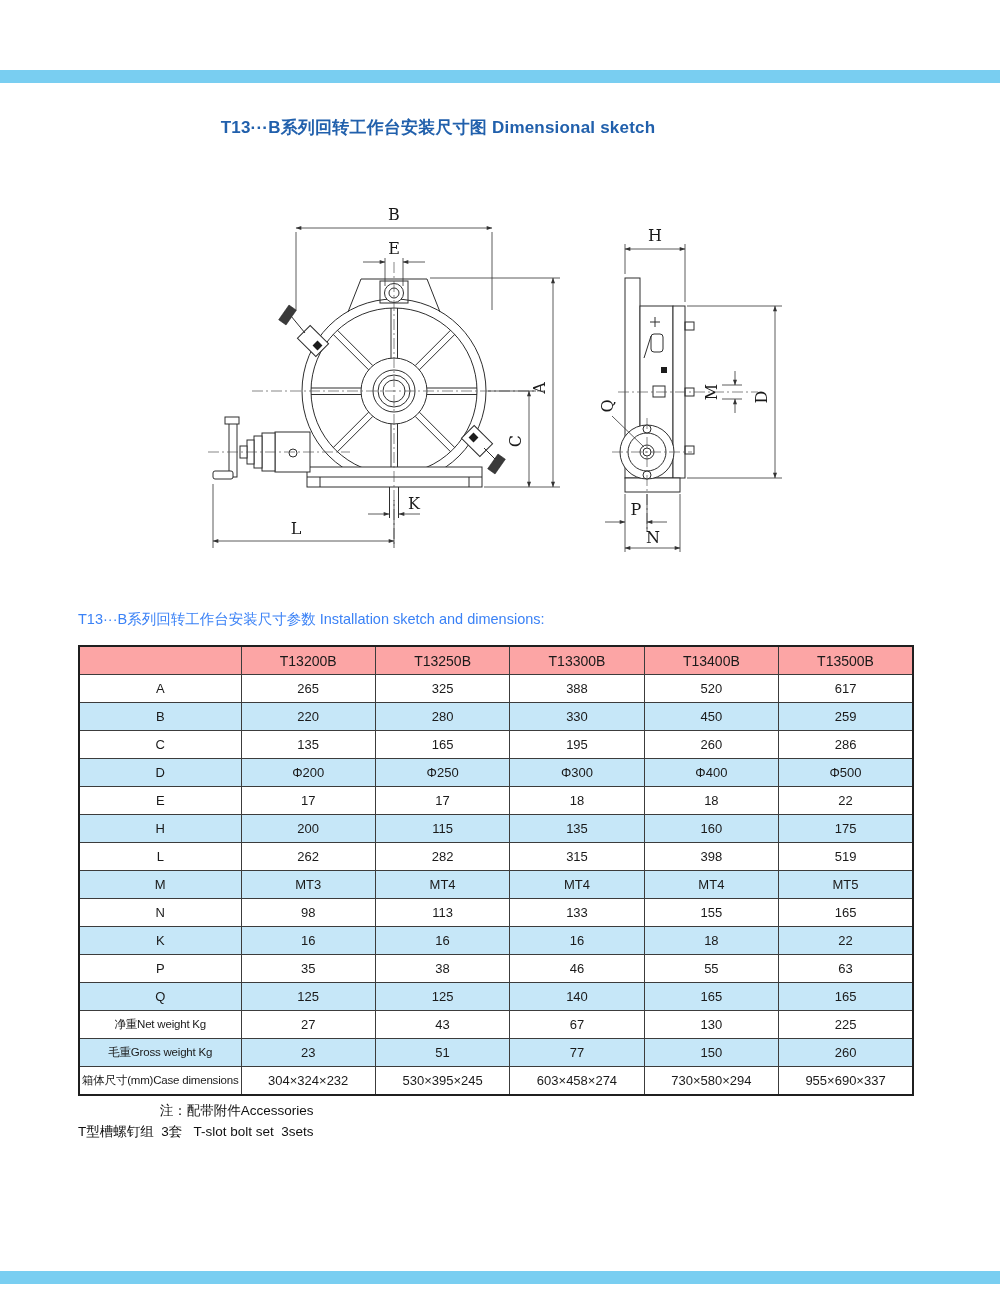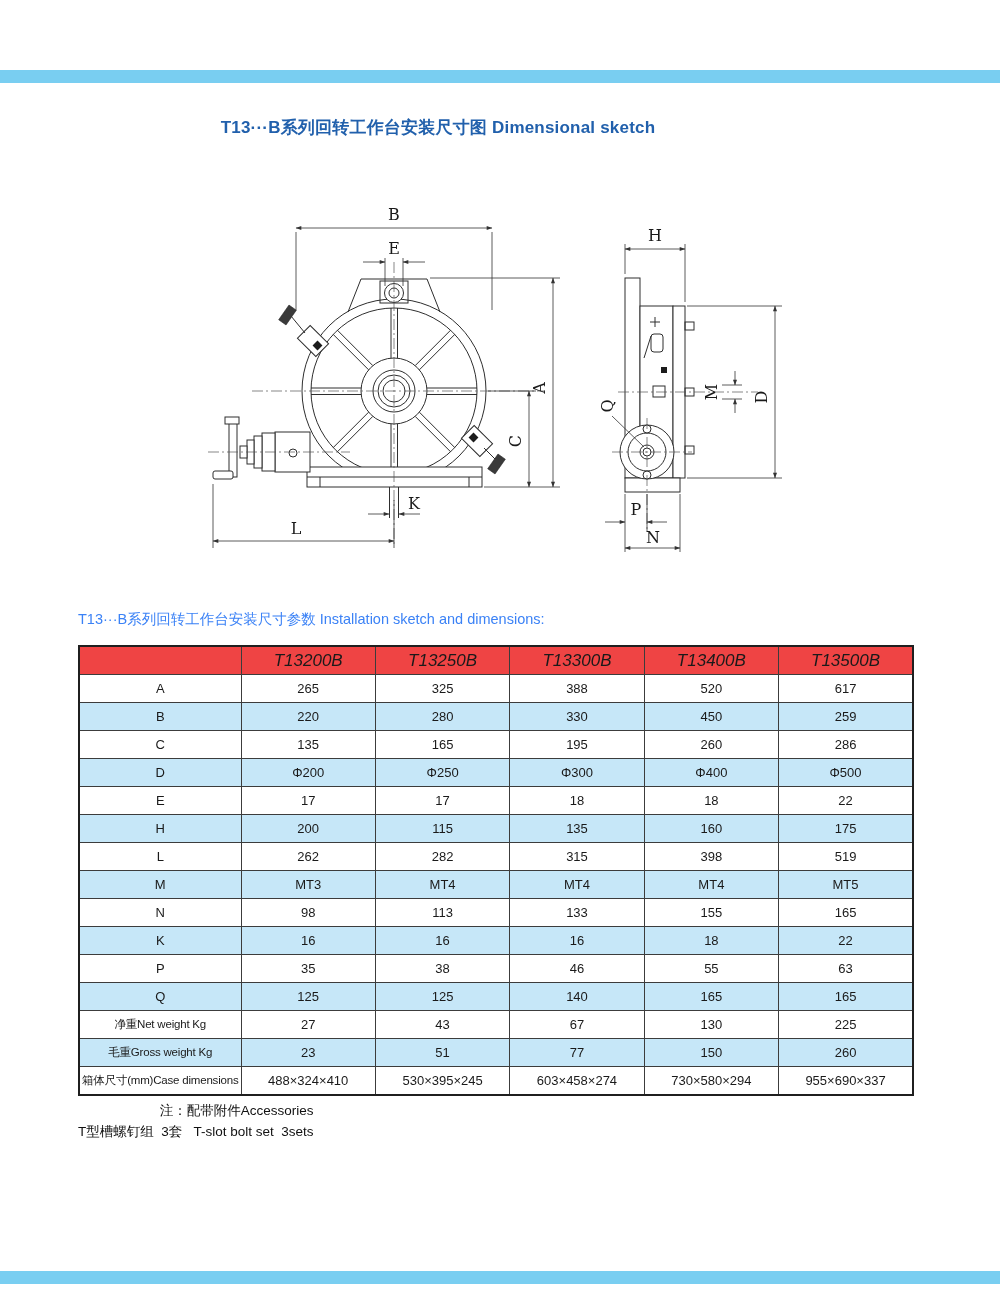--- a/index.html
+++ b/index.html
@@ -24,21 +24,21 @@
   table.dims{
     width:836px;border-collapse:collapse;table-layout:fixed;
     border:2px solid #1f1f1f;font-size:13px;
   }
   table.dims col.lab{width:162px;}
   table.dims th,table.dims td{
     border:1px solid #3c3c3c;height:27px;padding:0 2px;
     text-align:center;vertical-align:middle;font-weight:normal;
     overflow:hidden;white-space:nowrap;
   }
-  table.dims thead th{background:#ef4444;font-size:17px;font-style:italic;}
+  table.dims thead th{background:#fca5a5;font-size:14px;}
   table.dims tr.alt td,table.dims tr.alt th{background:#c6e7f8;}
   table.dims th.rowlab{font-size:13px;}
   table.dims th.rowlab.long{font-size:11.5px;letter-spacing:-.2px;}
   #notes{position:absolute;left:78px;top:1100px;font-size:13.5px;line-height:21px;color:#111;}
   #notes div{white-space:pre;text-align:right;}
   
   .edge{stroke:#2e2e2e;stroke-width:1;fill:none;}
   .fillw{stroke:#2e2e2e;stroke-width:1;fill:#ffffff;}
   .dim{stroke:#333;stroke-width:.8;fill:none;}
   .cl{stroke:#555;stroke-width:.7;fill:none;stroke-dasharray:11 3 2 3;}
@@ -349,21 +349,21 @@
         <tr class="alt">
           <th class="rowlab long">毛重Gross weight Kg</th>
           <td>23</td>
           <td>51</td>
           <td>77</td>
           <td>150</td>
           <td>260</td>
         </tr>
         <tr>
           <th class="rowlab long">箱体尺寸(mm)Case dimensions</th>
-          <td>488×324×410</td>
+          <td>304×324×232</td>
           <td>530×395×245</td>
           <td>603×458×274</td>
           <td>730×580×294</td>
           <td>955×690×337</td>
         </tr>
       </tbody>
   </table>
 </div>
 
 <div id="notes">

